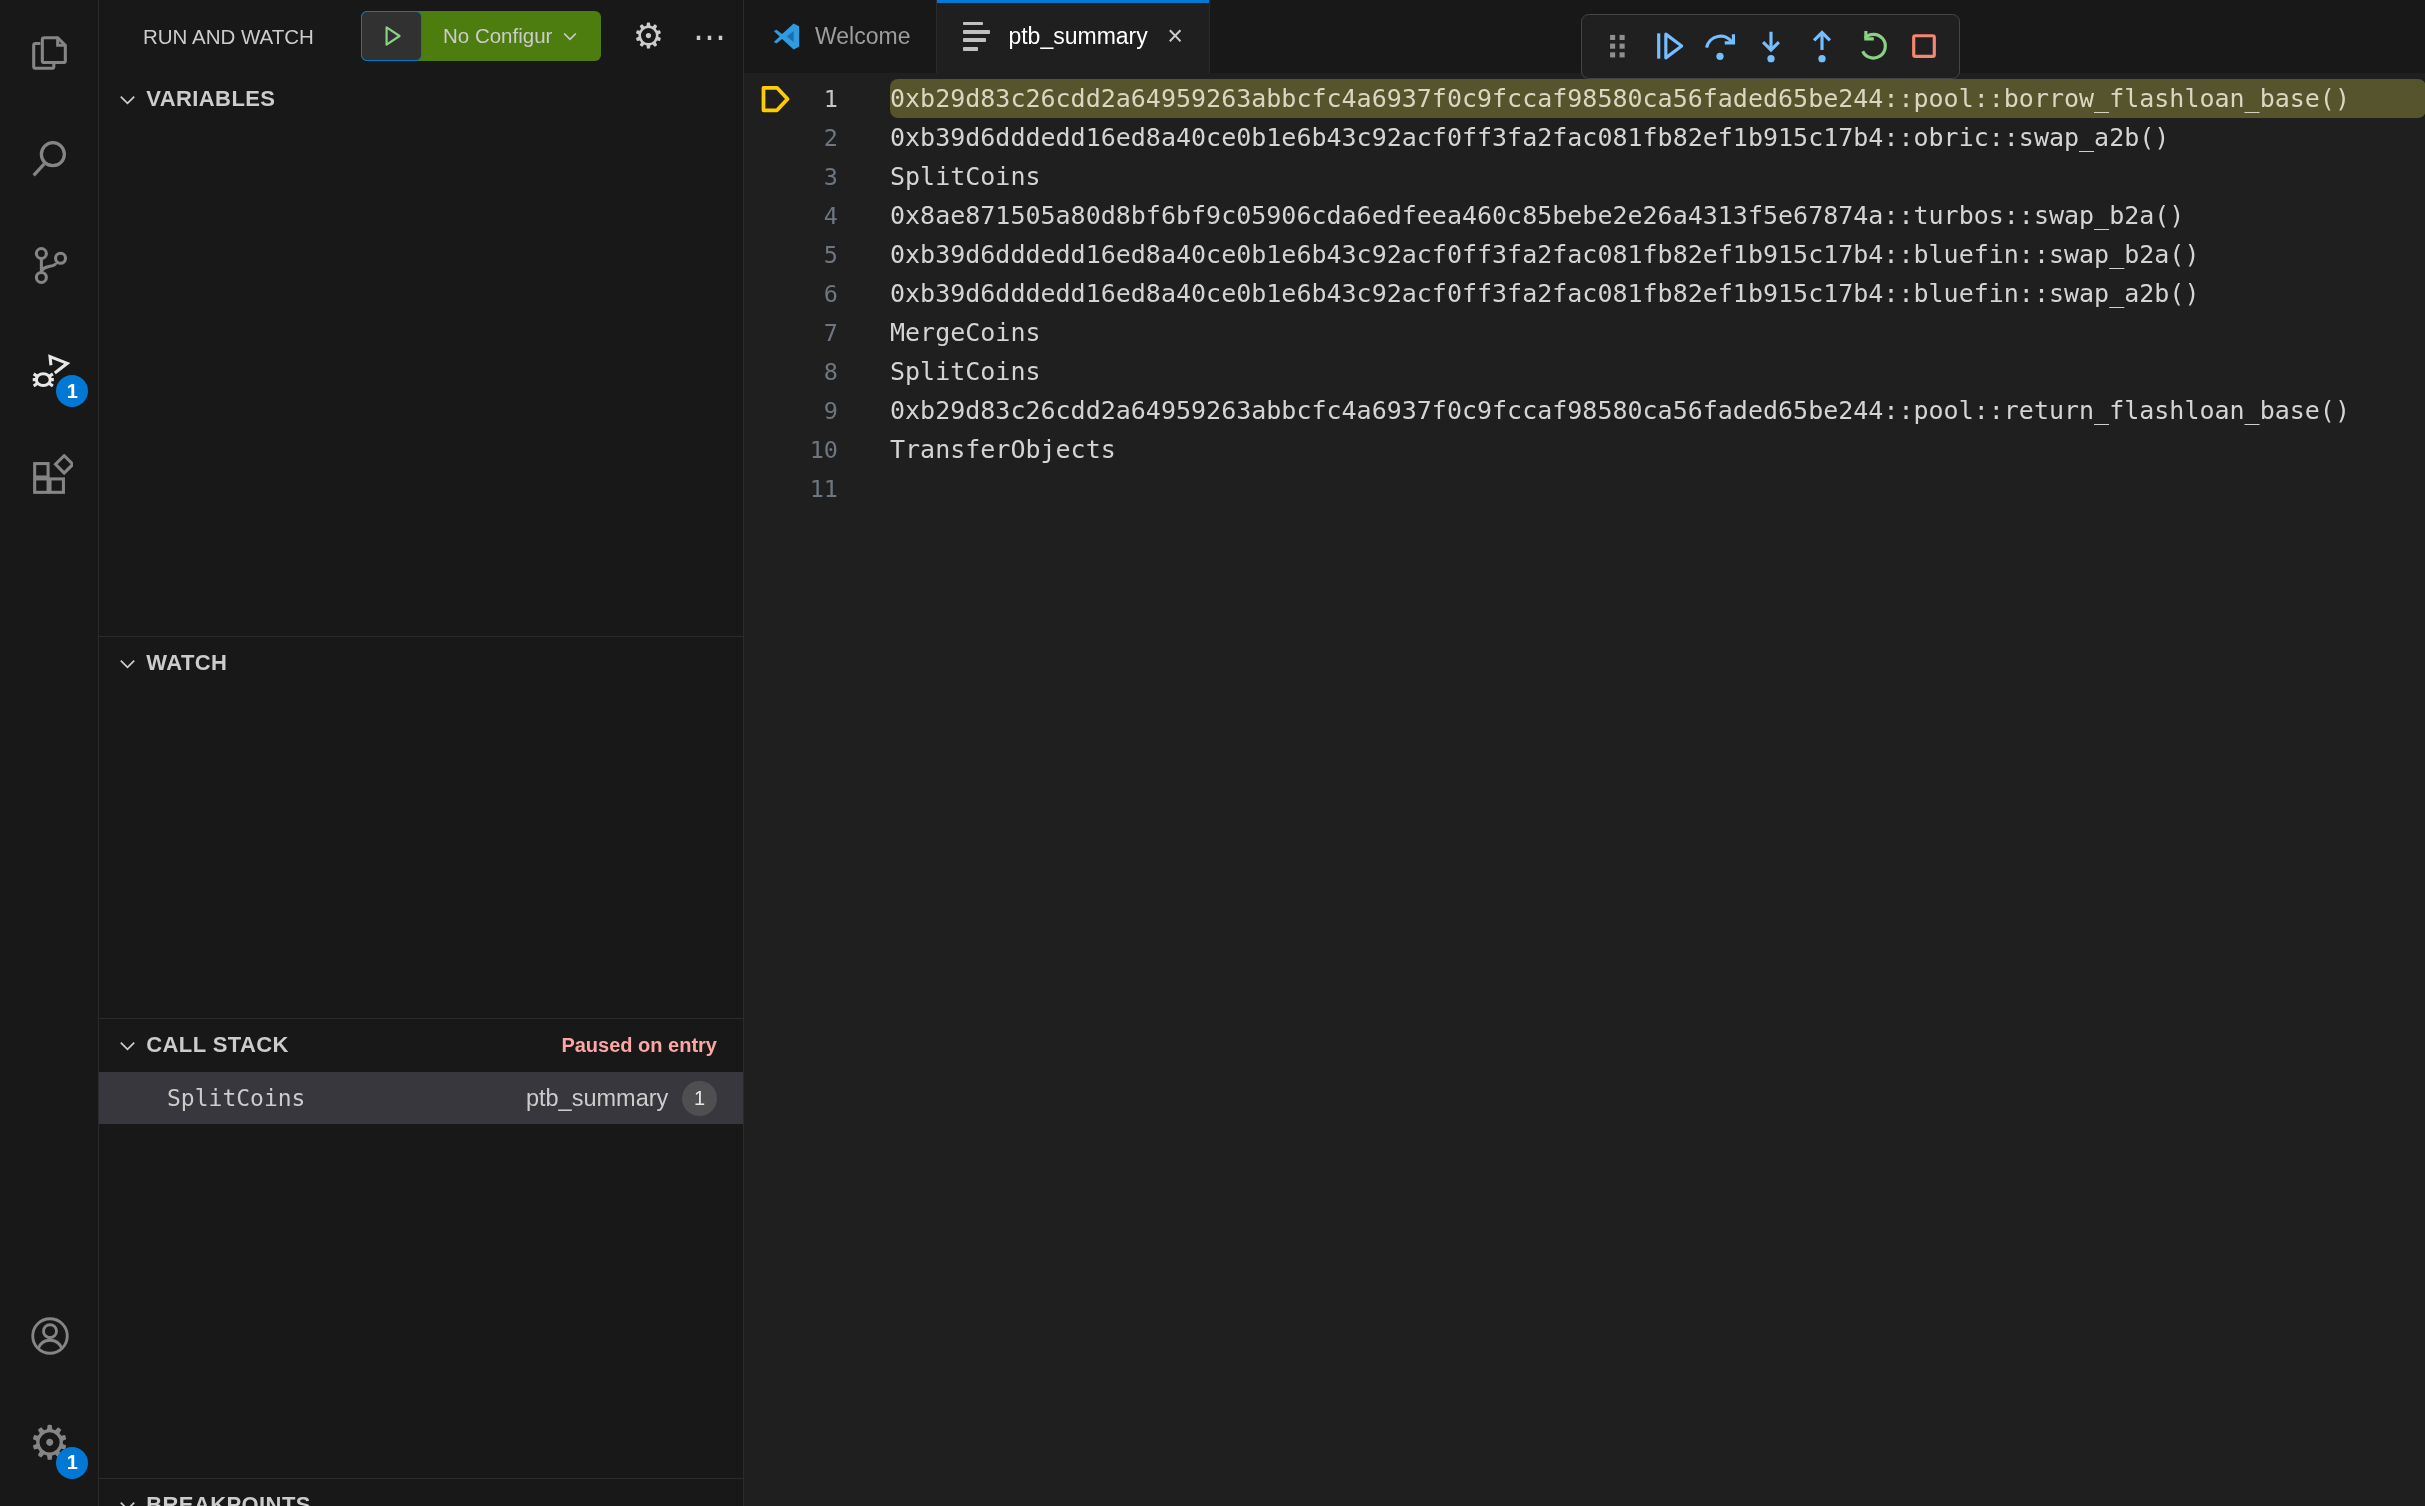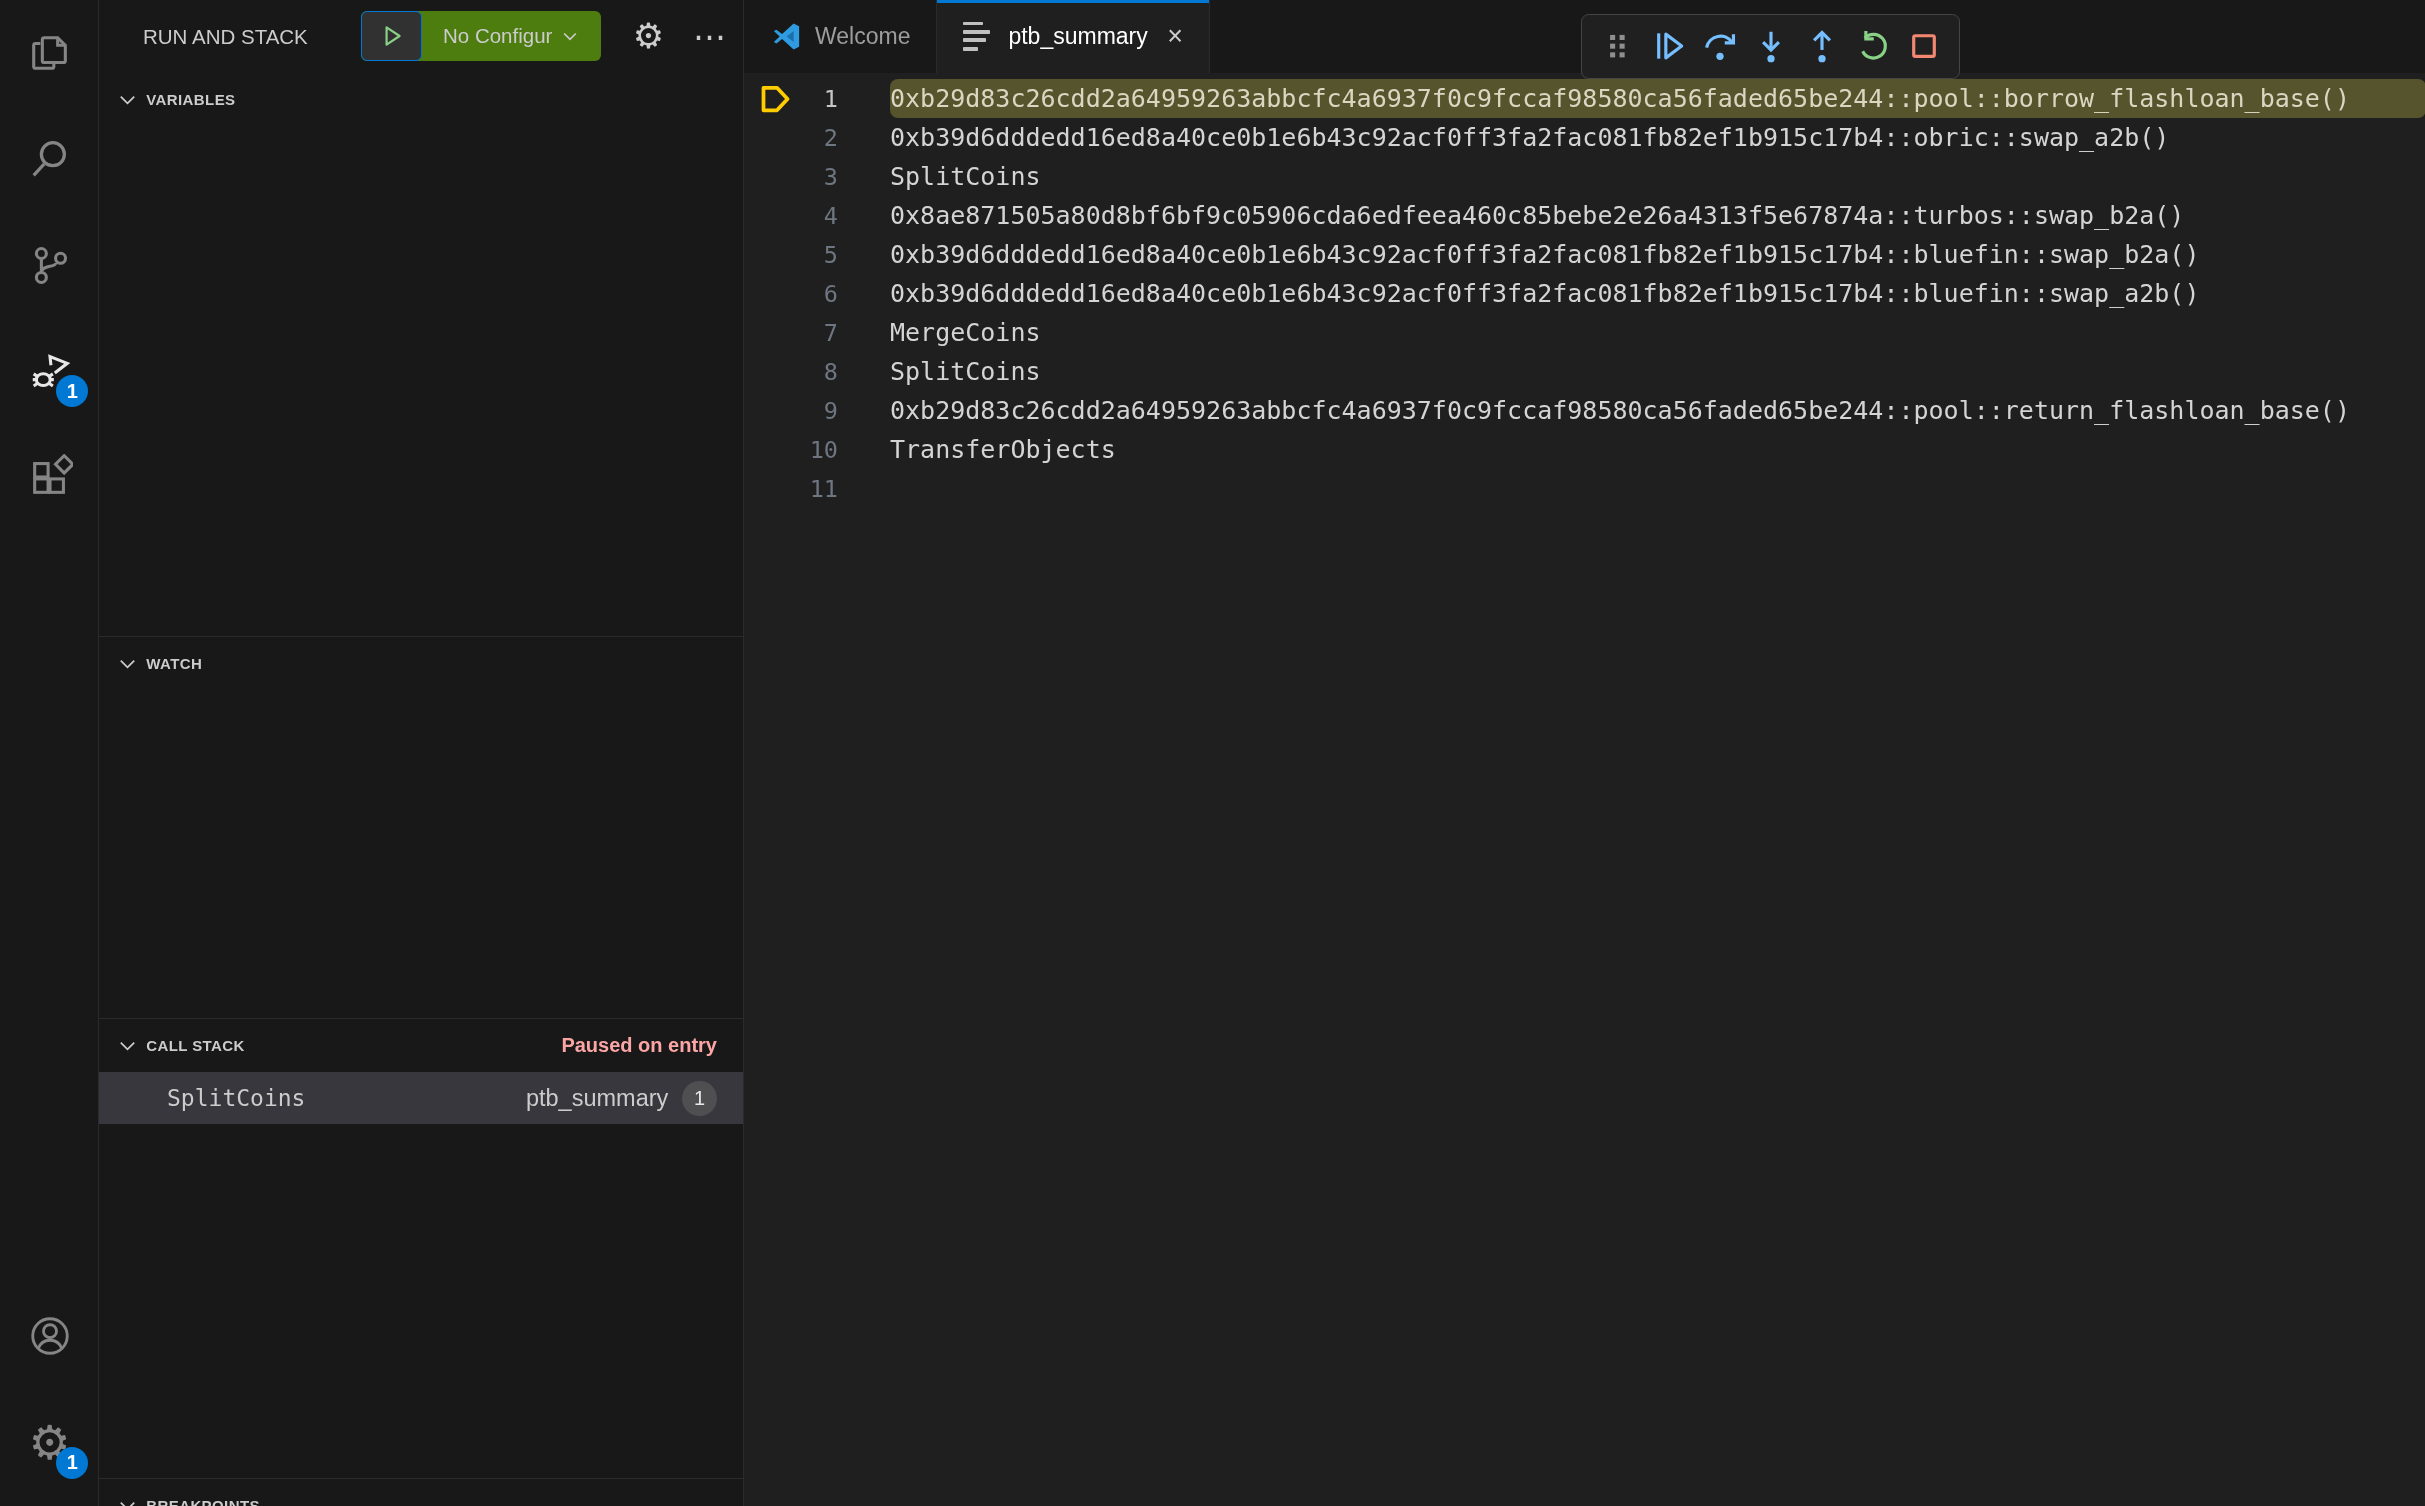--- a/index.html
+++ b/index.html
@@ -37,21 +37,21 @@
   .sb-gear .gear-glyph { font-size:35px; }
   .sb-more { left:584px; width:53px; font-size:33px; font-family:"DejaVu Sans", sans-serif; }
 
   .section { position:absolute; left:0; right:0; border-top:0.8px solid #2b2b2b; }
   .sec-variables { top:73px;  height:563px; border-top:none; }
   .sec-watch     { top:636px; height:382px; }
   .sec-callstack { top:1018px; height:460px; }
   .sec-breakpoints { top:1478px; height:46px; }
   .sec-head { height:52px; display:flex; align-items:center; padding-left:16.7px; }
   .sec-head svg { width:23px; height:23px; flex:none; }
-  .sec-label { margin-left:7.6px; font-size:15px; font-weight:700; letter-spacing:0.4px; color:#cccccc; }
+  .sec-label { margin-left:7.6px; font-size:22px; font-weight:700; letter-spacing:0.4px; color:#cccccc; }
   .paused { margin-left:auto; margin-right:26px; font-size:20px; font-weight:700; color:#fca5a5; }
 
   .frame-row { position:absolute; top:53px; left:0; right:0; height:52px; background:#37373d;
                display:flex; align-items:center; cursor:pointer; }
   .frame-name { margin-left:68px; font-family:"DejaVu Sans Mono", monospace; font-size:23px; color:#cccccc; }
   .frame-src { margin-left:auto; font-size:23.5px; color:#cccccc; }
   .frame-badge { margin:0 26px 0 13.7px; width:35px; height:35px; border-radius:17.4px; background:#4f4f52;
                  color:#e8e8e8; font-size:20px; display:flex; align-items:center; justify-content:center; }
 
   
@@ -141,21 +141,21 @@
       </div>
       <div class="ab-btn">
         <span class="gear-glyph">⚙</span>
         <span class="ab-badge">1</span>
       </div>
     </div>
   </nav>
 
   <aside class="sidebar">
     <div class="sb-header">
-      <span class="sb-title">RUN AND STACK</span>
+      <span class="sb-title">RUN AND WATCH</span>
     </div>
     <div class="launch">
       <button class="start-btn">
         <svg width="26" height="26" viewBox="0 0 24 24" fill="none" stroke="#89d185" stroke-width="2" stroke-linejoin="round">
           <path d="M7 4 L19 12 L7 20 Z"></path>
         </svg>
       </button>
       <div class="config-select">
         <span>No Configur</span>
         <svg width="20" height="20" viewBox="0 0 24 24" fill="none" stroke="#cccccc" stroke-width="2">

